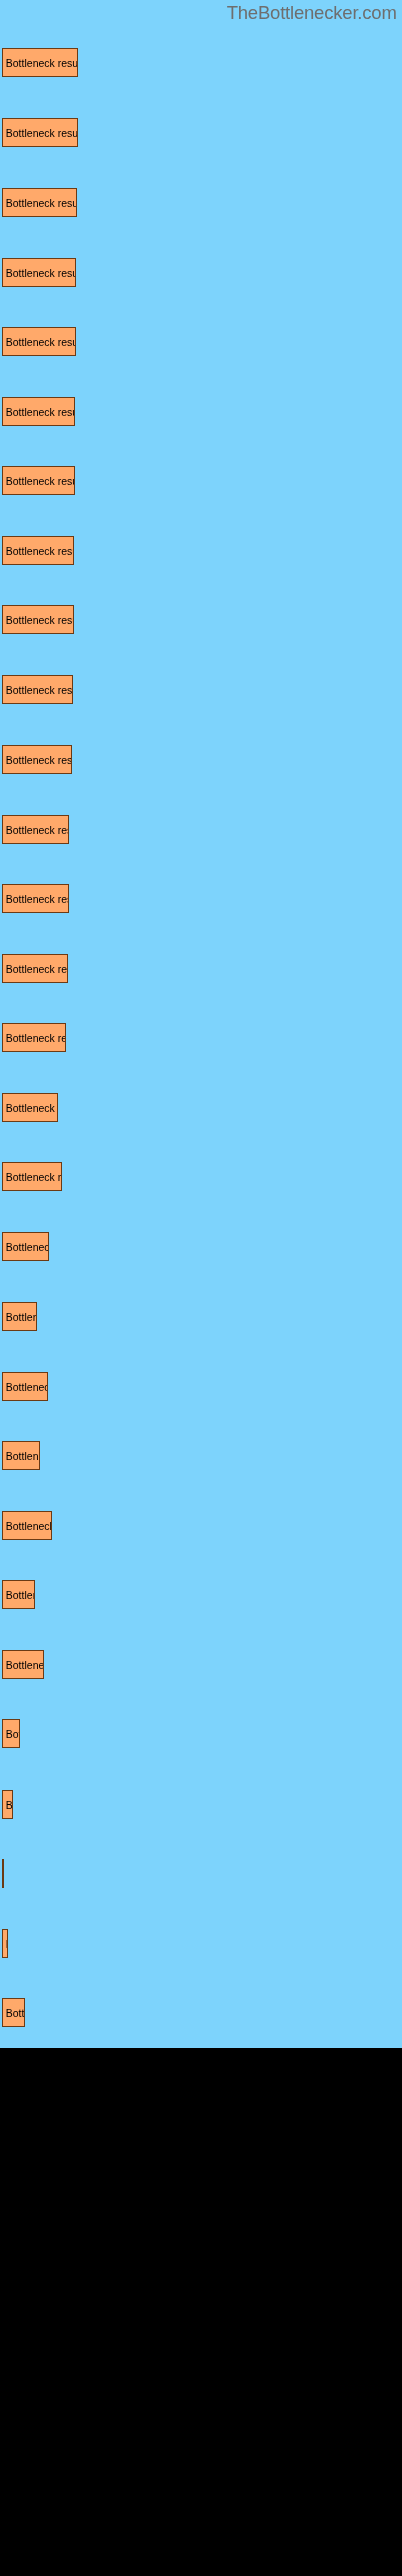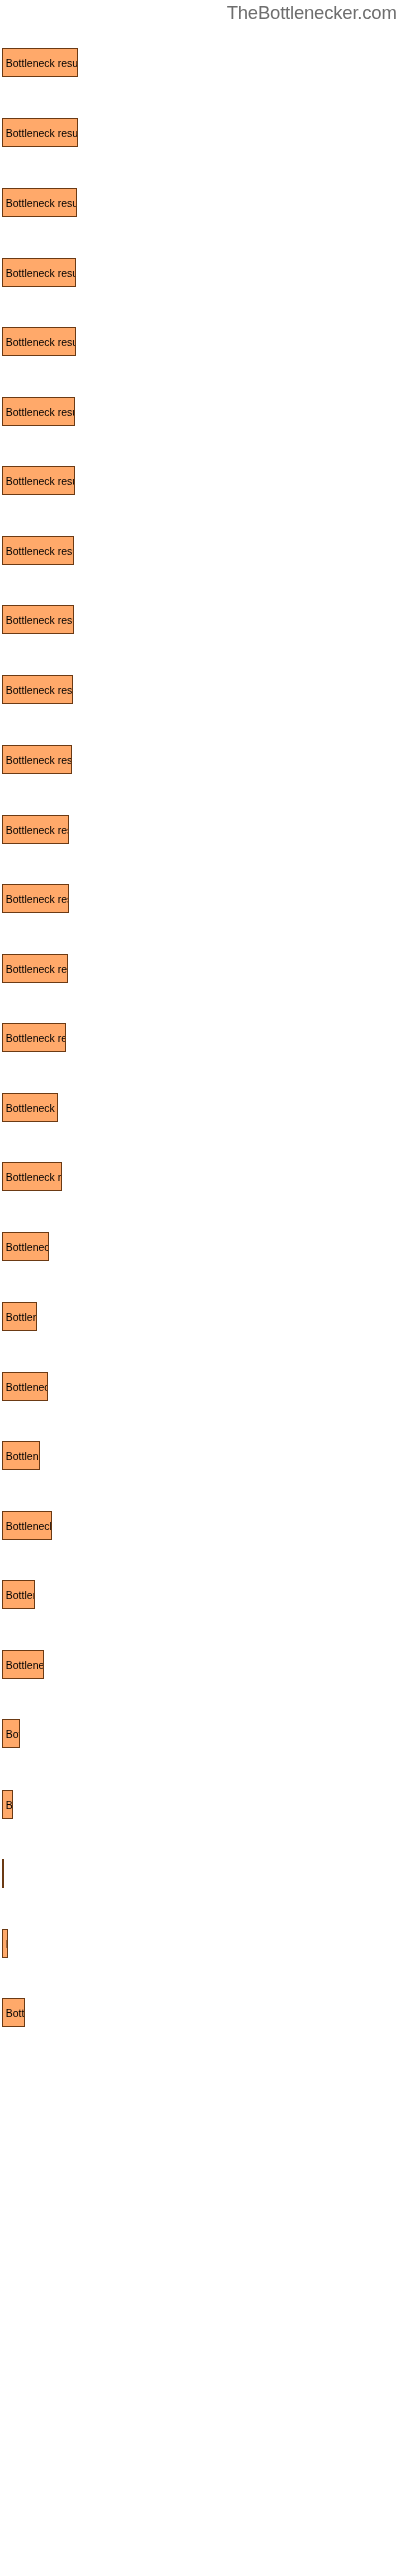--- a/index.html
+++ b/index.html
@@ -13,22 +13,22 @@
     height: 2576px;
     position: relative;
     overflow: hidden;
     font-family: "Liberation Sans", sans-serif;
     -webkit-font-smoothing: antialiased;
   }
   #chart-root {
     position: absolute;
     left: 0; top: 0;
     width: 403px;
-    height: 2576px;
-    background: #ffffff;
+    height: 2048px;
+    background: #7dd3fc;
   }
   .chart-title {
     position: absolute;
     right: 6.4px;
     top: 1.6px;
     color: #6e6e6e;
     font-size: 18.5px;
     font-family: "Liberation Sans", sans-serif;
     letter-spacing: -0.2px;
     white-space: nowrap;

